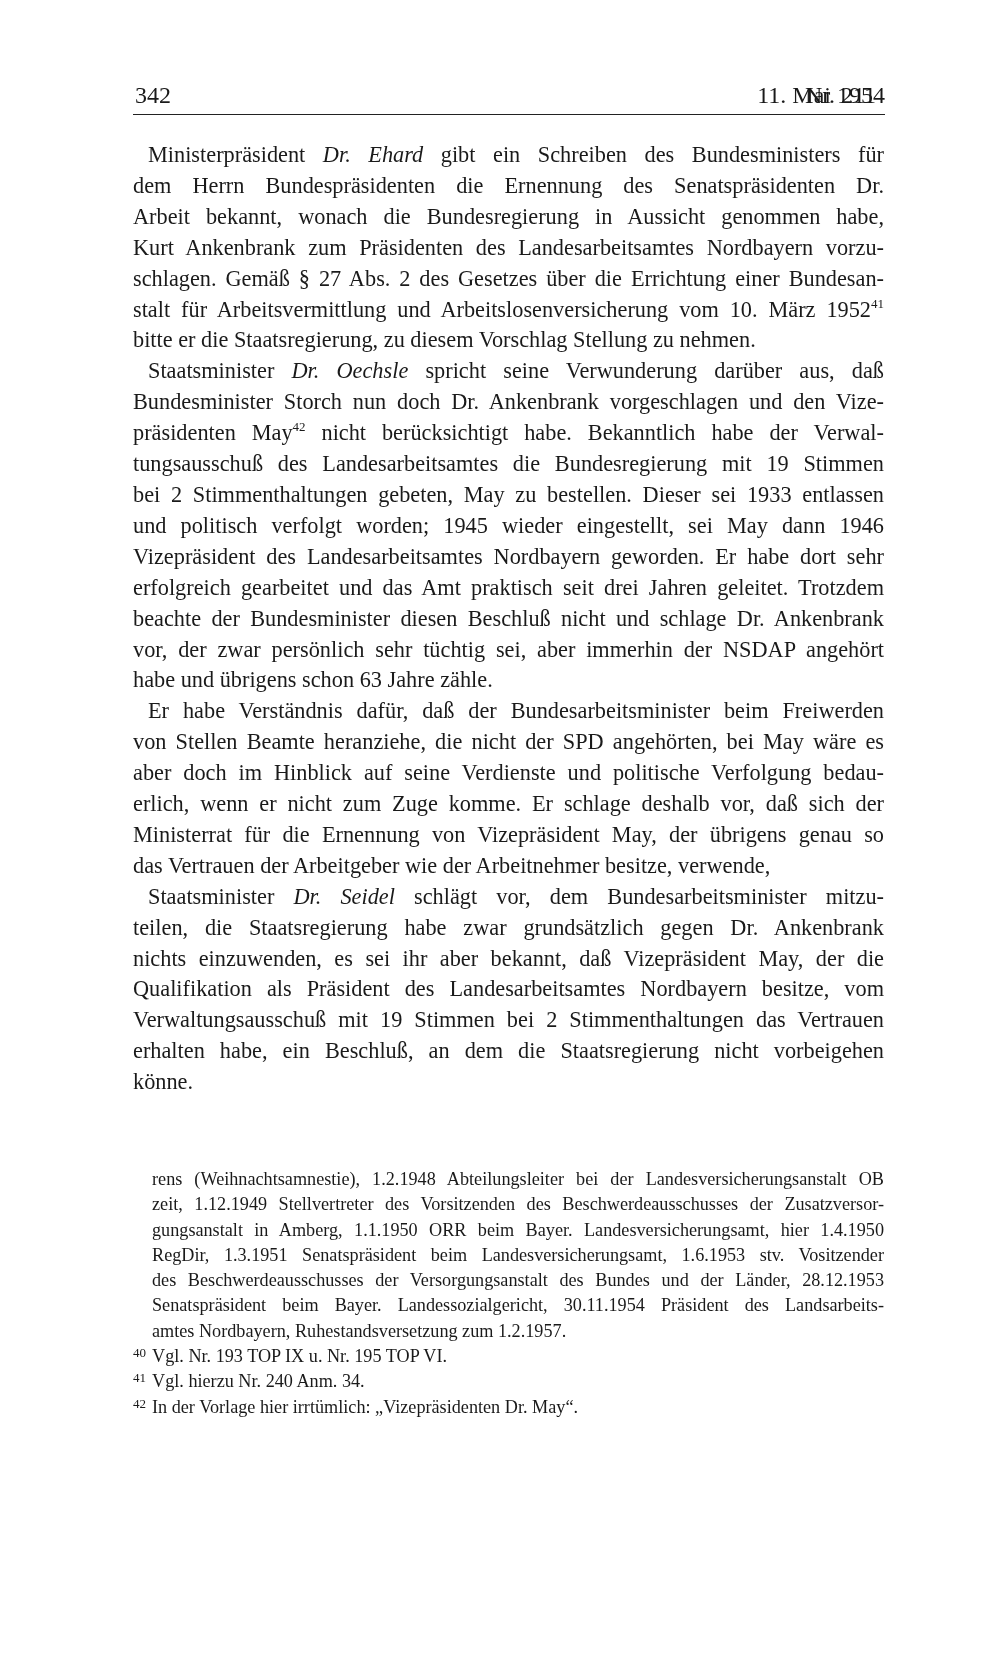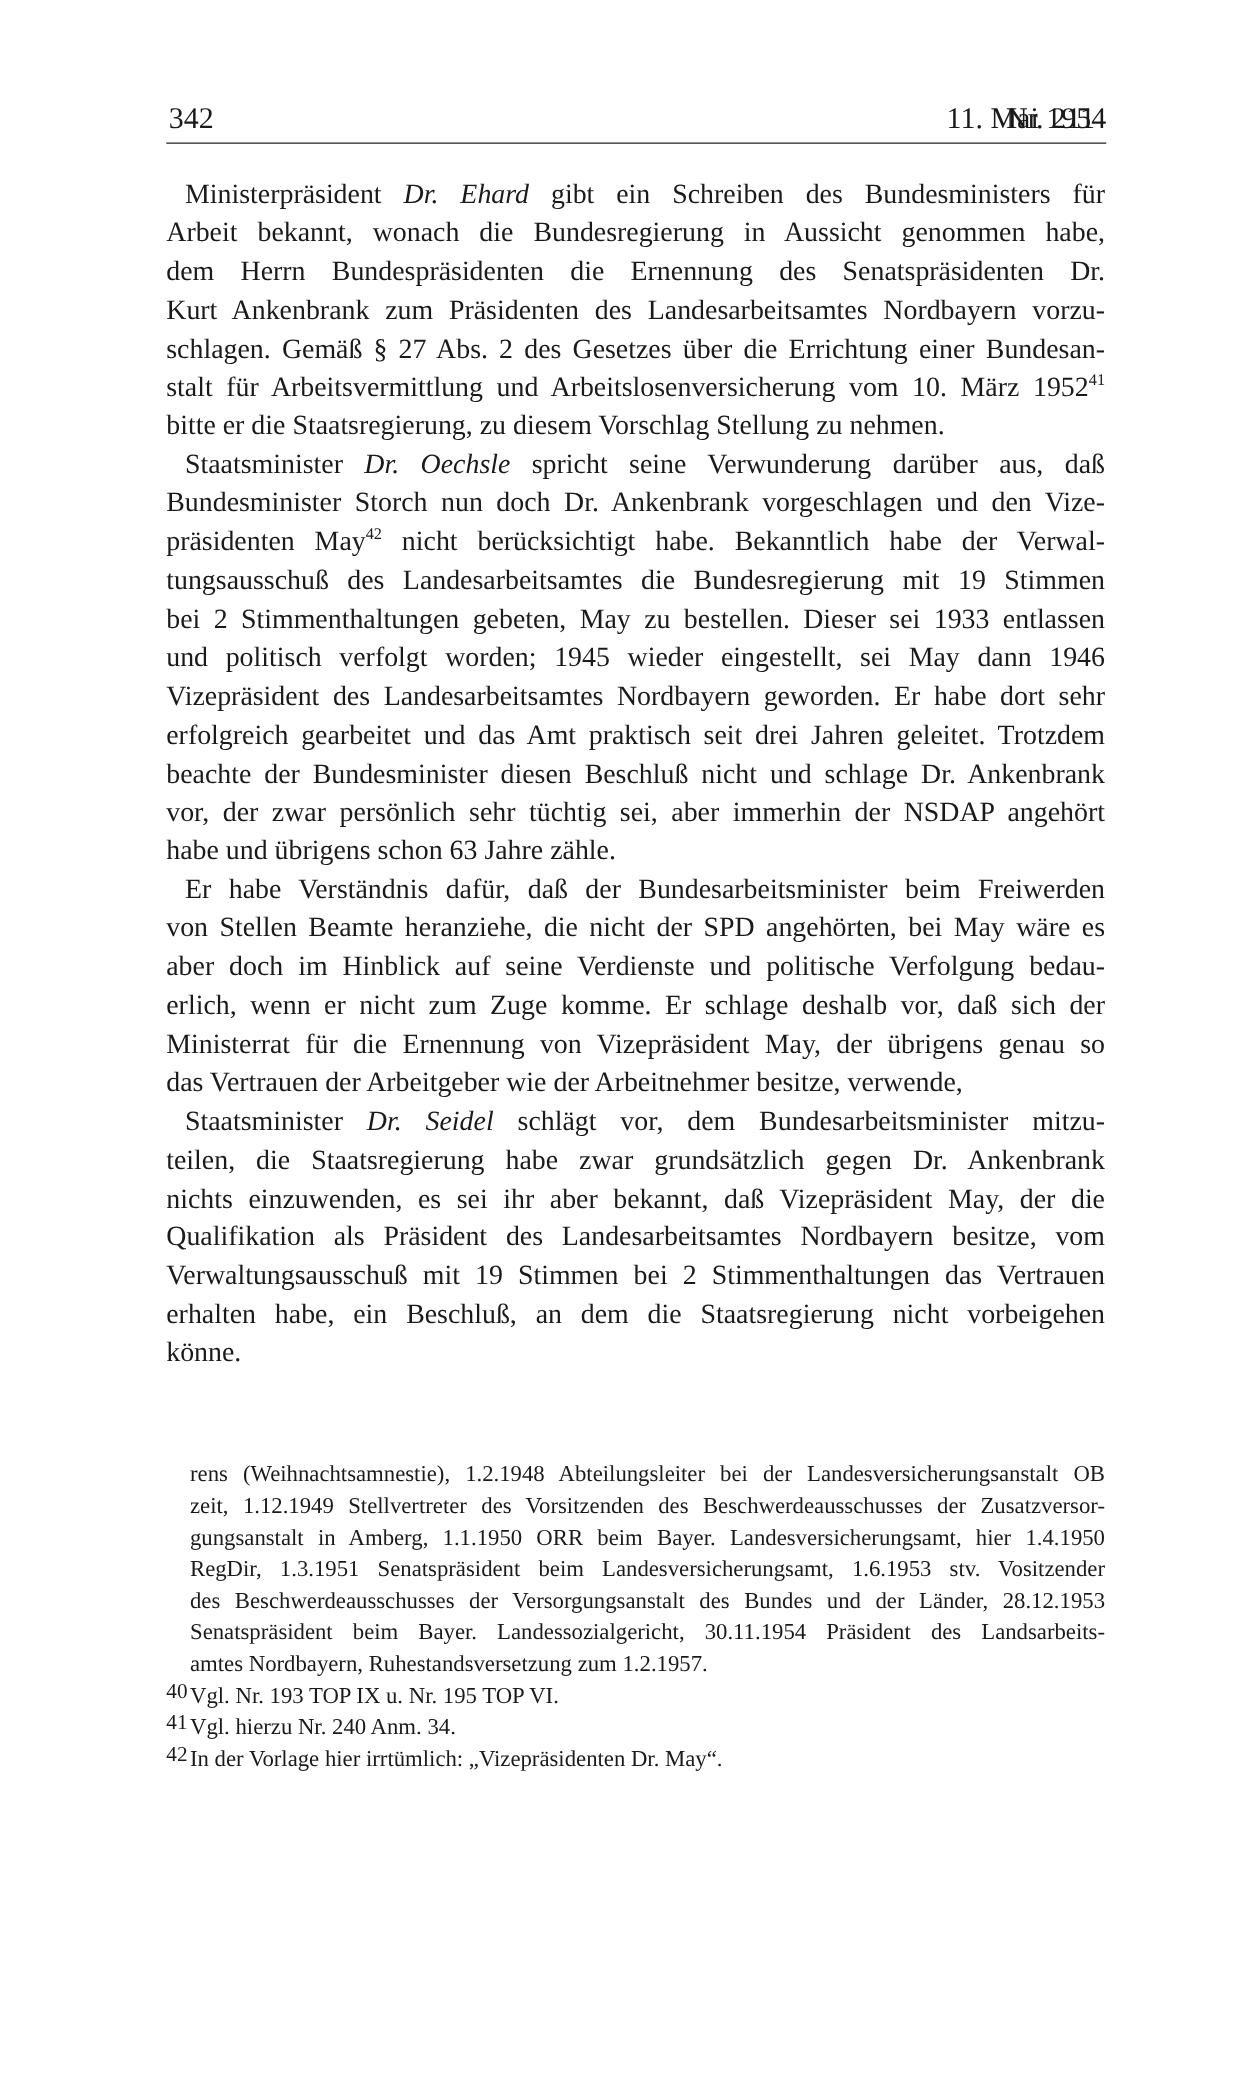--- a/index.html
+++ b/index.html
@@ -16,37 +16,37 @@
   .body-text .para { display: block; }
   .body-text .line { display: block; text-align: justify; text-align-last: justify; white-space: nowrap; }
   .body-text .line.last { text-align-last: left; }
   .neg { margin-left: -15px; }
   sup { font-size: 13px; vertical-align: 9px; line-height: 0; }
   .footnotes { position: absolute; left: 152px; top: 1167px; width: 732px;
                font-size: 18.2px; line-height: 25.3px; }
   .footnotes .line { display: block; text-align: justify; text-align-last: justify; white-space: nowrap; }
   .footnotes .line.last { text-align-last: left; }
   .fn { position: relative; display: block; white-space: nowrap; }
-  .fn .num { position: absolute; left: -19px; top: -4px; font-size: 17px; }
+  .fn .num { position: absolute; left: -19px; top: -4px; font-size: 13px; }
   em { font-style: italic; }
 </style>
 </head>
 <body>
 
 <div class="header">
   <span class="hdr-left">342</span>
   <span class="hdr-center">11. Mai 1954</span>
   <span class="hdr-right">Nr. 211</span>
 </div>
 
 <div class="body-text">
   <div class="para">
     <span class="line"><span>Ministerpräsident </span><em>Dr. Ehard</em><span> gibt ein Schreiben des Bundesministers für</span></span>
+    <span class="line neg">dem Herrn Bundespräsidenten die Ernennung des Senatspräsidenten Dr.</span>
     <span class="line neg">Arbeit bekannt, wonach die Bundesregierung in Aussicht genommen habe,</span>
-    <span class="line neg">dem Herrn Bundespräsidenten die Ernennung des Senatspräsidenten Dr.</span>
     <span class="line neg">Kurt Ankenbrank zum Präsidenten des Landesarbeitsamtes Nordbayern vorzu-</span>
     <span class="line neg">schlagen. Gemäß § 27 Abs. 2 des Gesetzes über die Errichtung einer Bundesan-</span>
     <span class="line neg"><span>stalt für Arbeitsvermittlung und Arbeitslosenversicherung vom 10. März 1952</span><sup>41</sup></span>
     <span class="line neg last">bitte er die Staatsregierung, zu diesem Vorschlag Stellung zu nehmen.</span>
   </div>
 
   <div class="para">
     <span class="line"><span>Staatsminister </span><em>Dr. Oechsle</em><span> spricht seine Verwunderung darüber aus, daß</span></span>
     <span class="line neg">Bundesminister Storch nun doch Dr. Ankenbrank vorgeschlagen und den Vize-</span>
     <span class="line neg"><span>präsidenten May</span><sup>42</sup><span> nicht berücksichtigt habe. Bekanntlich habe der Verwal-</span></span>

